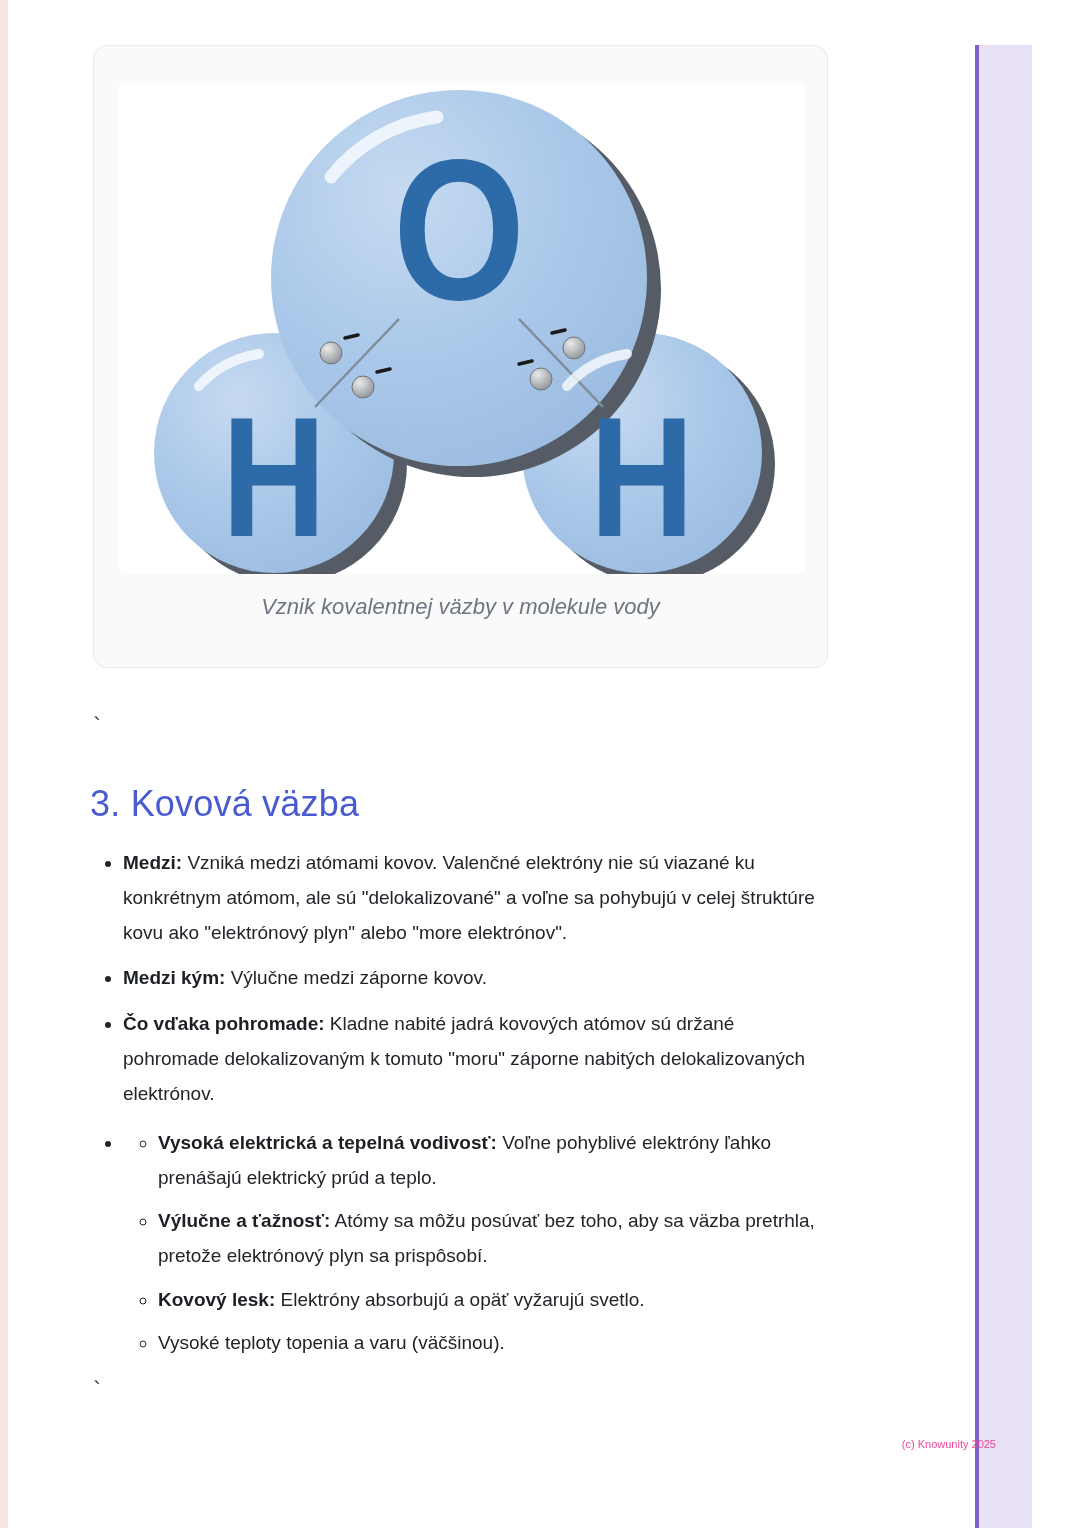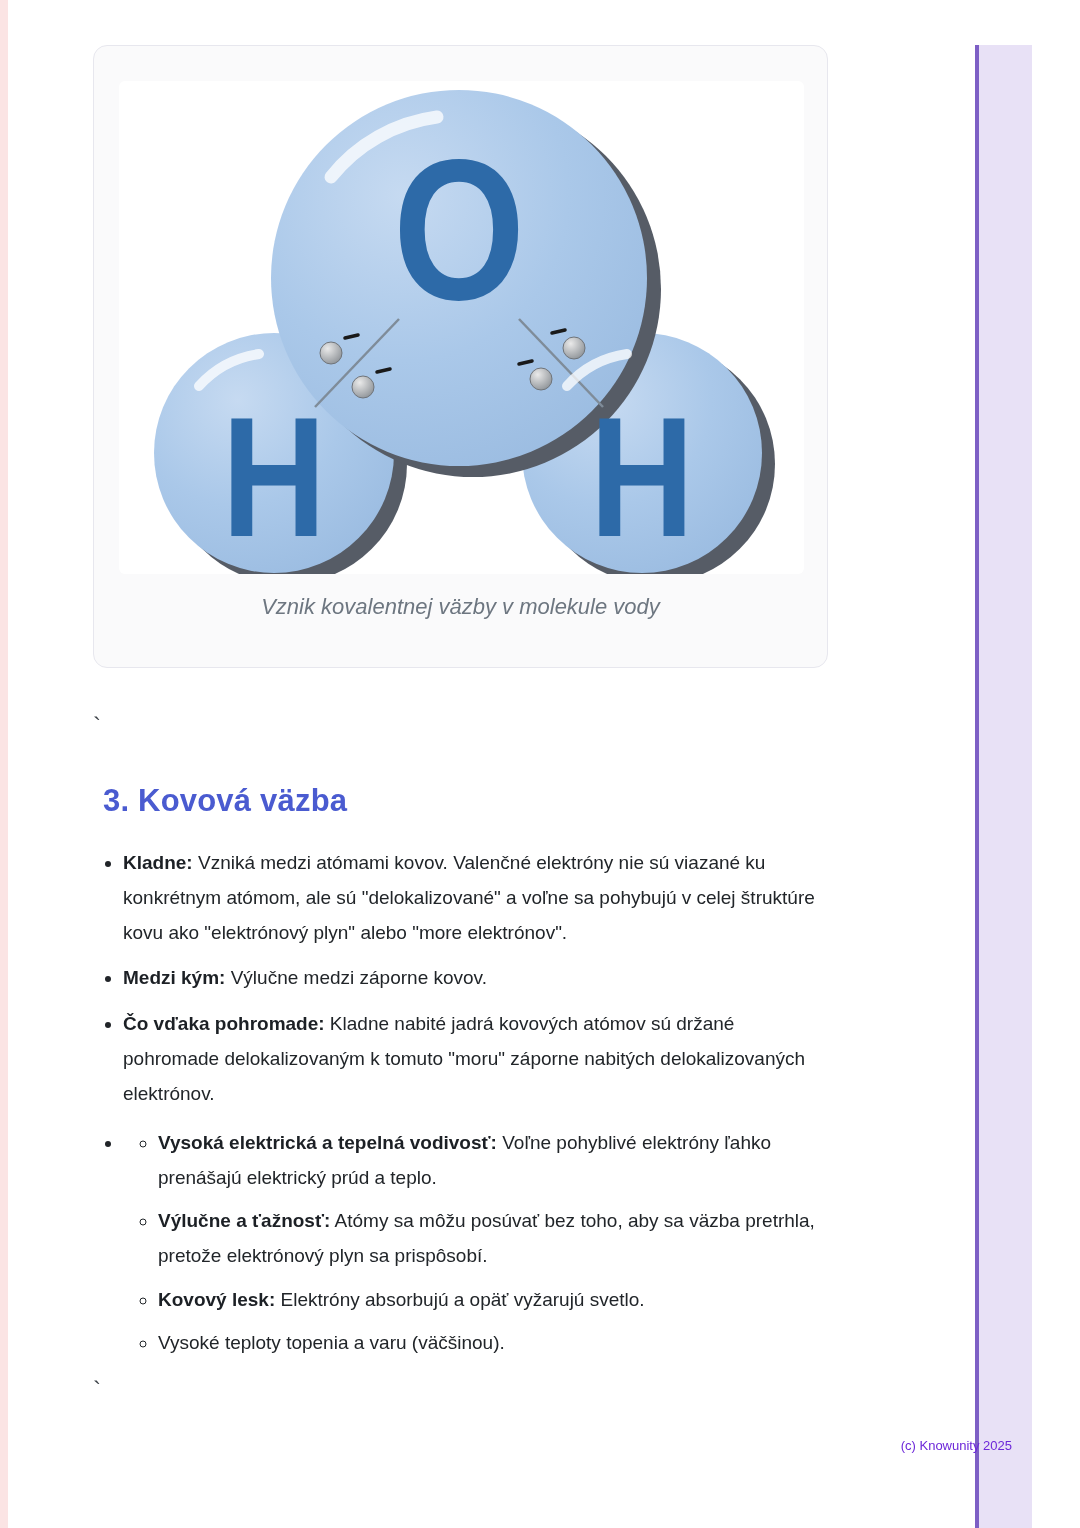--- a/index.html
+++ b/index.html
@@ -45,40 +45,40 @@
     fill:#2d6aa8;
   }
 
   
   .tick { position:absolute; left:93px; font-size:24px; color:#3a3f45; }
   .tick-1 { top:712px; }
   .tick-2 { top:1376px; }
 
   
   .heading {
-    position:absolute; left:103px; top:783px;
-    font-size:31px; font-weight:700; color:#4a5bd0;
+    position:absolute; left:90px; top:783px;
+    font-size:36px; font-weight:400; color:#4a5bd0;
     letter-spacing:0.2px;
   }
 
   
   .bullets {
     position:absolute; left:93px; top:845px; width:730px;
     font-size:19px; line-height:1.85;
   }
   ul.l1 { list-style:disc outside; padding-left:30px; }
   ul.l1 > li { margin-bottom:10px; }
   ul.l2 { list-style:circle outside; padding-left:35px; margin-top:14px; }
   ul.l2 > li { margin-bottom:8px; }
   .bullets strong { font-weight:700; color:#1c2025; }
 
   
   .footer {
-    position:absolute; top:1438px; right:68px;
-    font-size:13px; color:#6d28d9; z-index:5;
+    position:absolute; top:1438px; right:84px;
+    font-size:11px; color:#ec4899; z-index:5;
   }
 </style>
 </head>
 <body>
 
 <div class="left-stripe"></div>
 <div class="right-panel"></div>
 
 <div class="figure-card">
   <div class="figure-inner">
@@ -131,21 +131,21 @@
   </div>
   <div class="figure-caption">Vznik kovalentnej väzby v molekule vody</div>
 </div>
 
 <div class="tick tick-1">`</div>
 
 <h2 class="heading">3. Kovová väzba</h2>
 
 <div class="bullets">
   <ul class="l1">
-    <li><strong>Kladne:</strong><span> Vzniká medzi atómami kovov. Valenčné elektróny nie sú viazané ku konkrétnym atómom, ale sú "delokalizované" a voľne sa pohybujú v celej štruktúre kovu ako "elektrónový plyn" alebo "more elektrónov".</span></li>
+    <li><strong>Medzi:</strong><span> Vzniká medzi atómami kovov. Valenčné elektróny nie sú viazané ku konkrétnym atómom, ale sú "delokalizované" a voľne sa pohybujú v celej štruktúre kovu ako "elektrónový plyn" alebo "more elektrónov".</span></li>
     <li><strong>Medzi kým:</strong><span> Výlučne medzi záporne kovov.</span></li>
     <li><strong>Čo vďaka pohromade:</strong><span> Kladne nabité jadrá kovových atómov sú držané pohromade delokalizovaným k tomuto "moru" záporne nabitých delokalizovaných elektrónov.</span></li>
     <li><span></span>
       <ul class="l2">
         <li><strong>Vysoká elektrická a tepelná vodivosť:</strong><span> Voľne pohyblivé elektróny ľahko prenášajú elektrický prúd a teplo.</span></li>
         <li><strong>Výlučne a ťažnosť:</strong><span> Atómy sa môžu posúvať bez toho, aby sa väzba pretrhla, pretože elektrónový plyn sa prispôsobí.</span></li>
         <li><strong>Kovový lesk:</strong><span> Elektróny absorbujú a opäť vyžarujú svetlo.</span></li>
         <li><strong></strong><span>Vysoké teploty topenia a varu (väčšinou).</span></li>
       </ul>
     </li>

